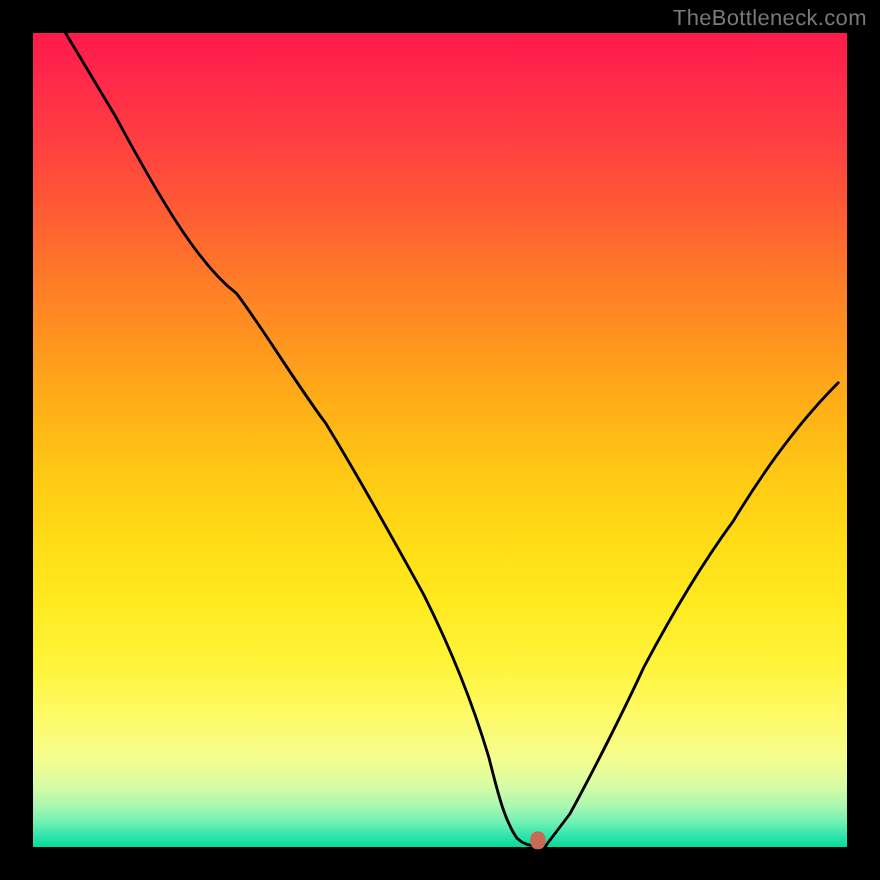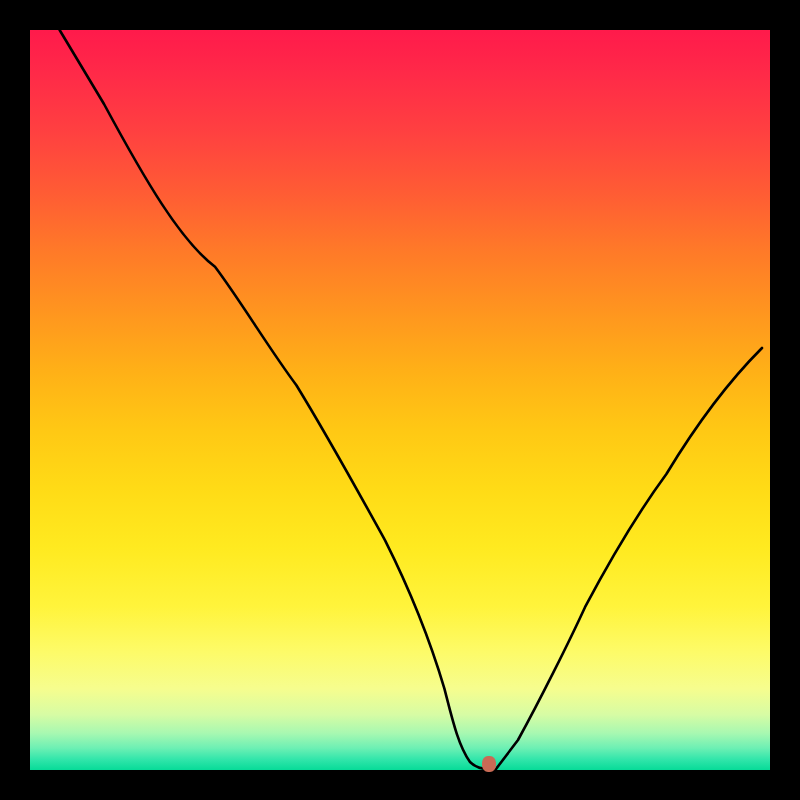--- a/index.html
+++ b/index.html
@@ -72,20 +72,21 @@
   .marker {
     fill: #c96a55;
     stroke: none;
   }
 </style>
 </head>
 <body>
 
 <div class="frame">
 
+  <div class="watermark">TheBottleneck.com</div>
 
   <div class="plot">
     <svg viewBox="0 0 740 740">
       <path class="curve" d="M 29.6 0
                L 74 74
                C 115 150, 150 210, 185 236.8
                C 210 270, 240 320, 266.4 355.2
                C 300 410, 330 465, 355.2 510.6
                C 380 560, 400 610, 414.4 658.6
                C 422 688, 428 715, 440 732

